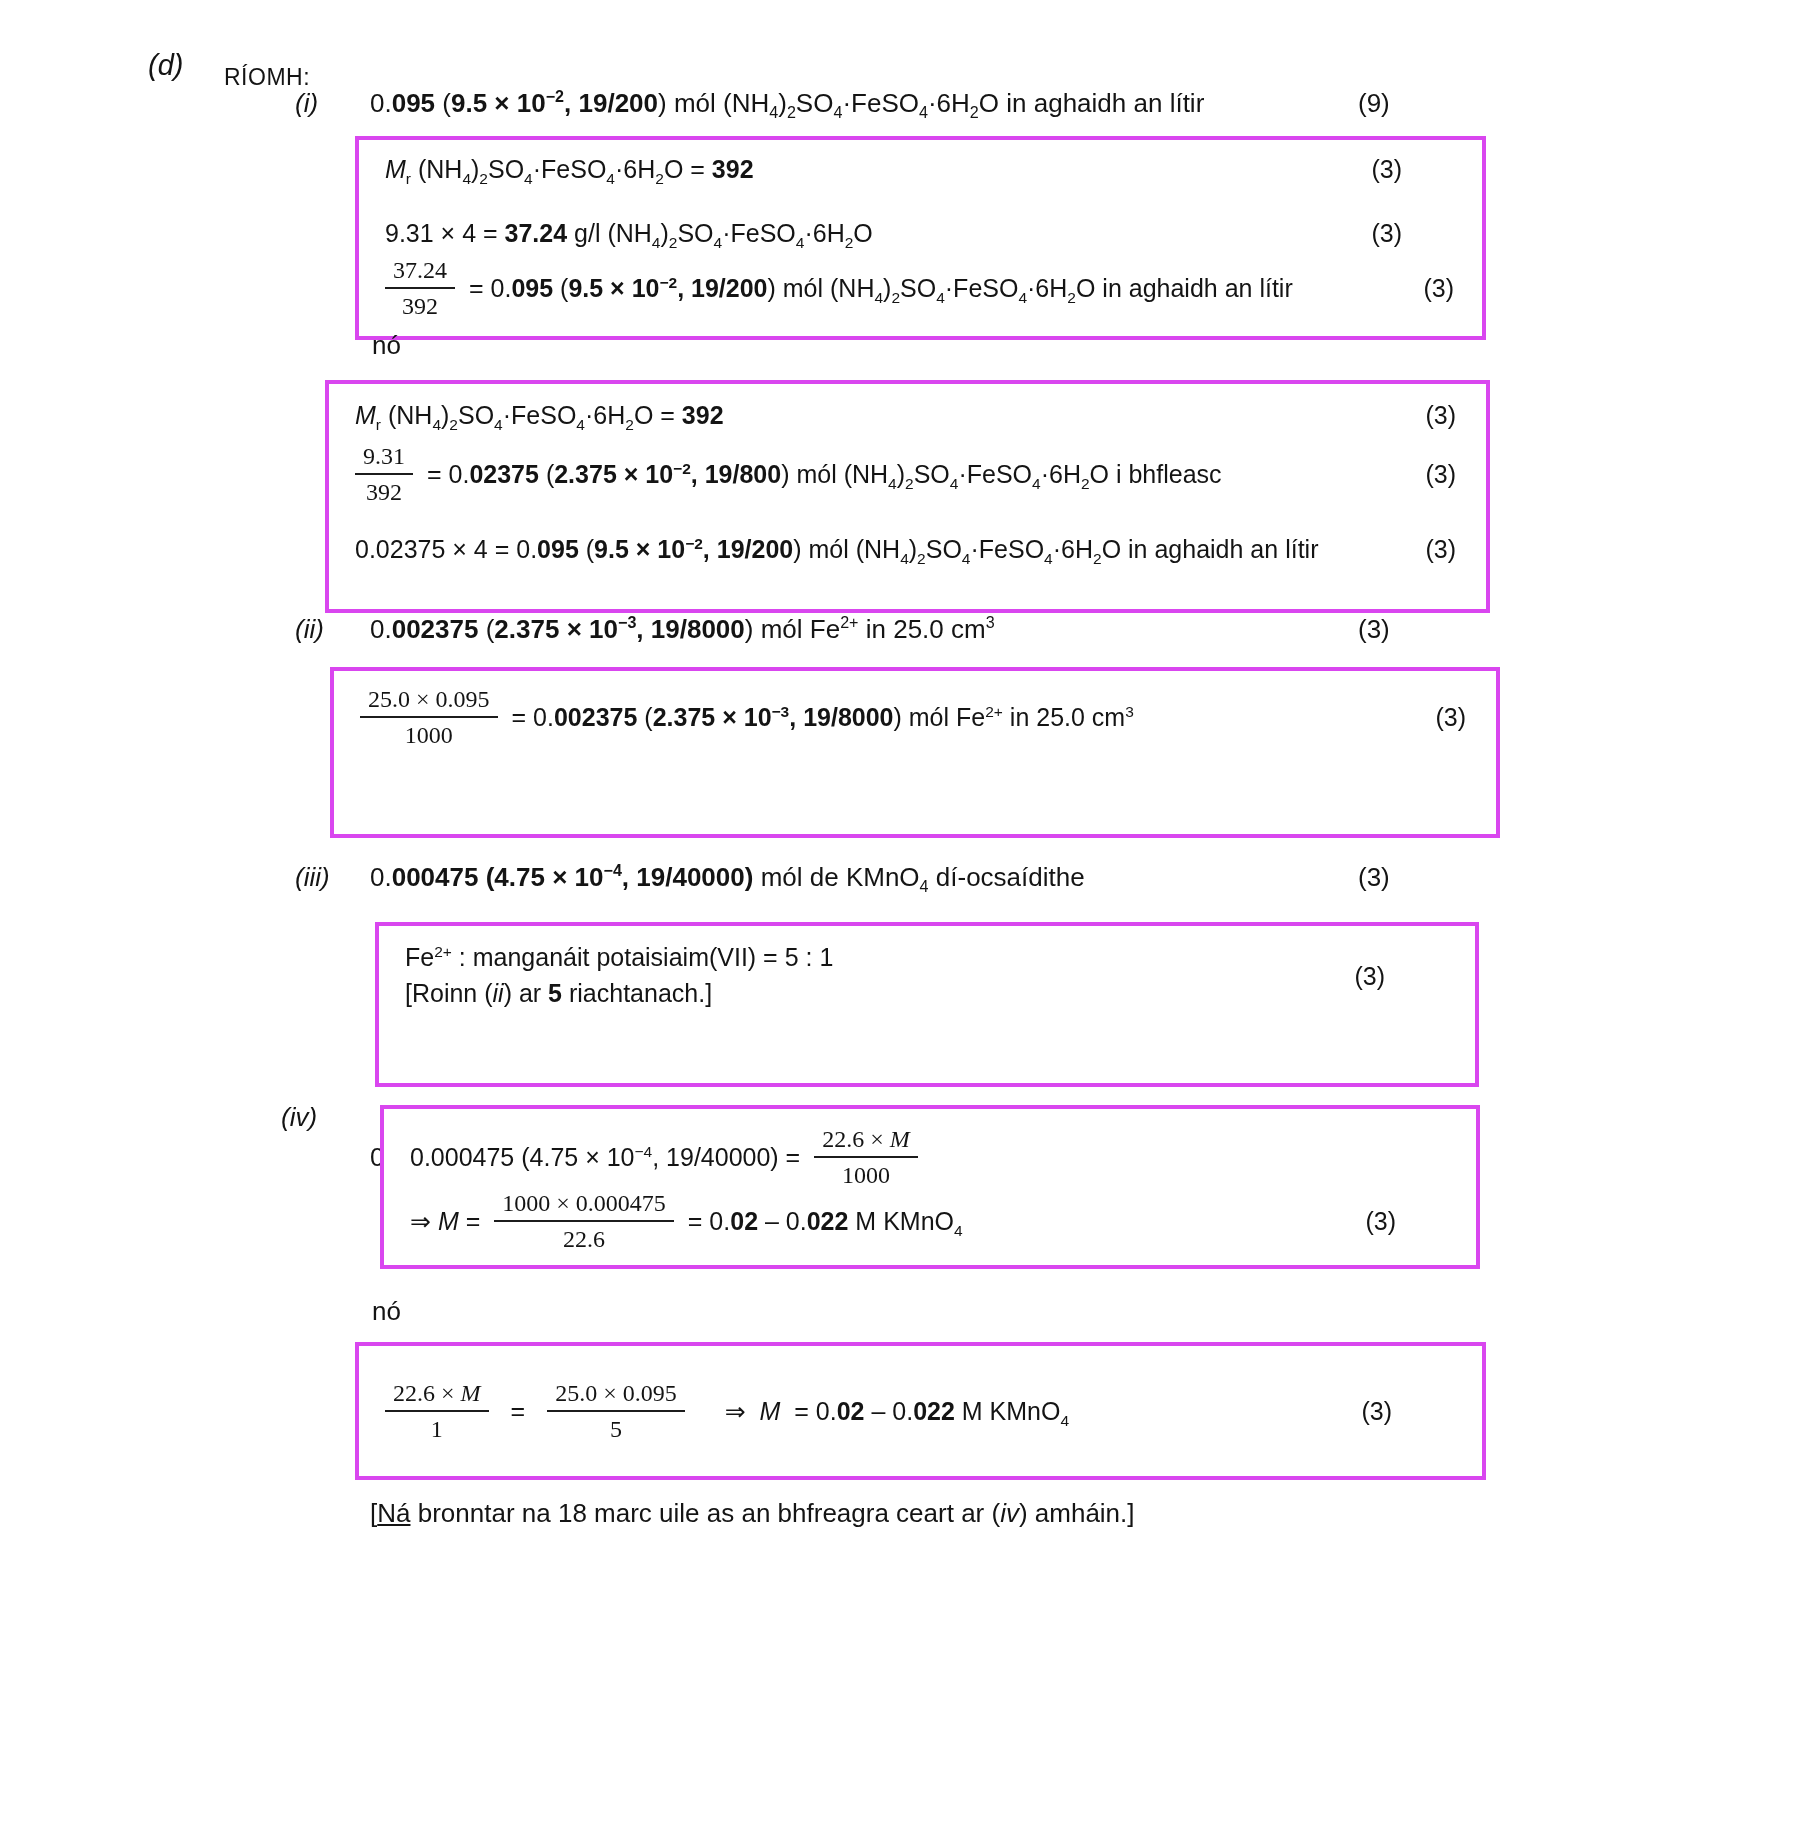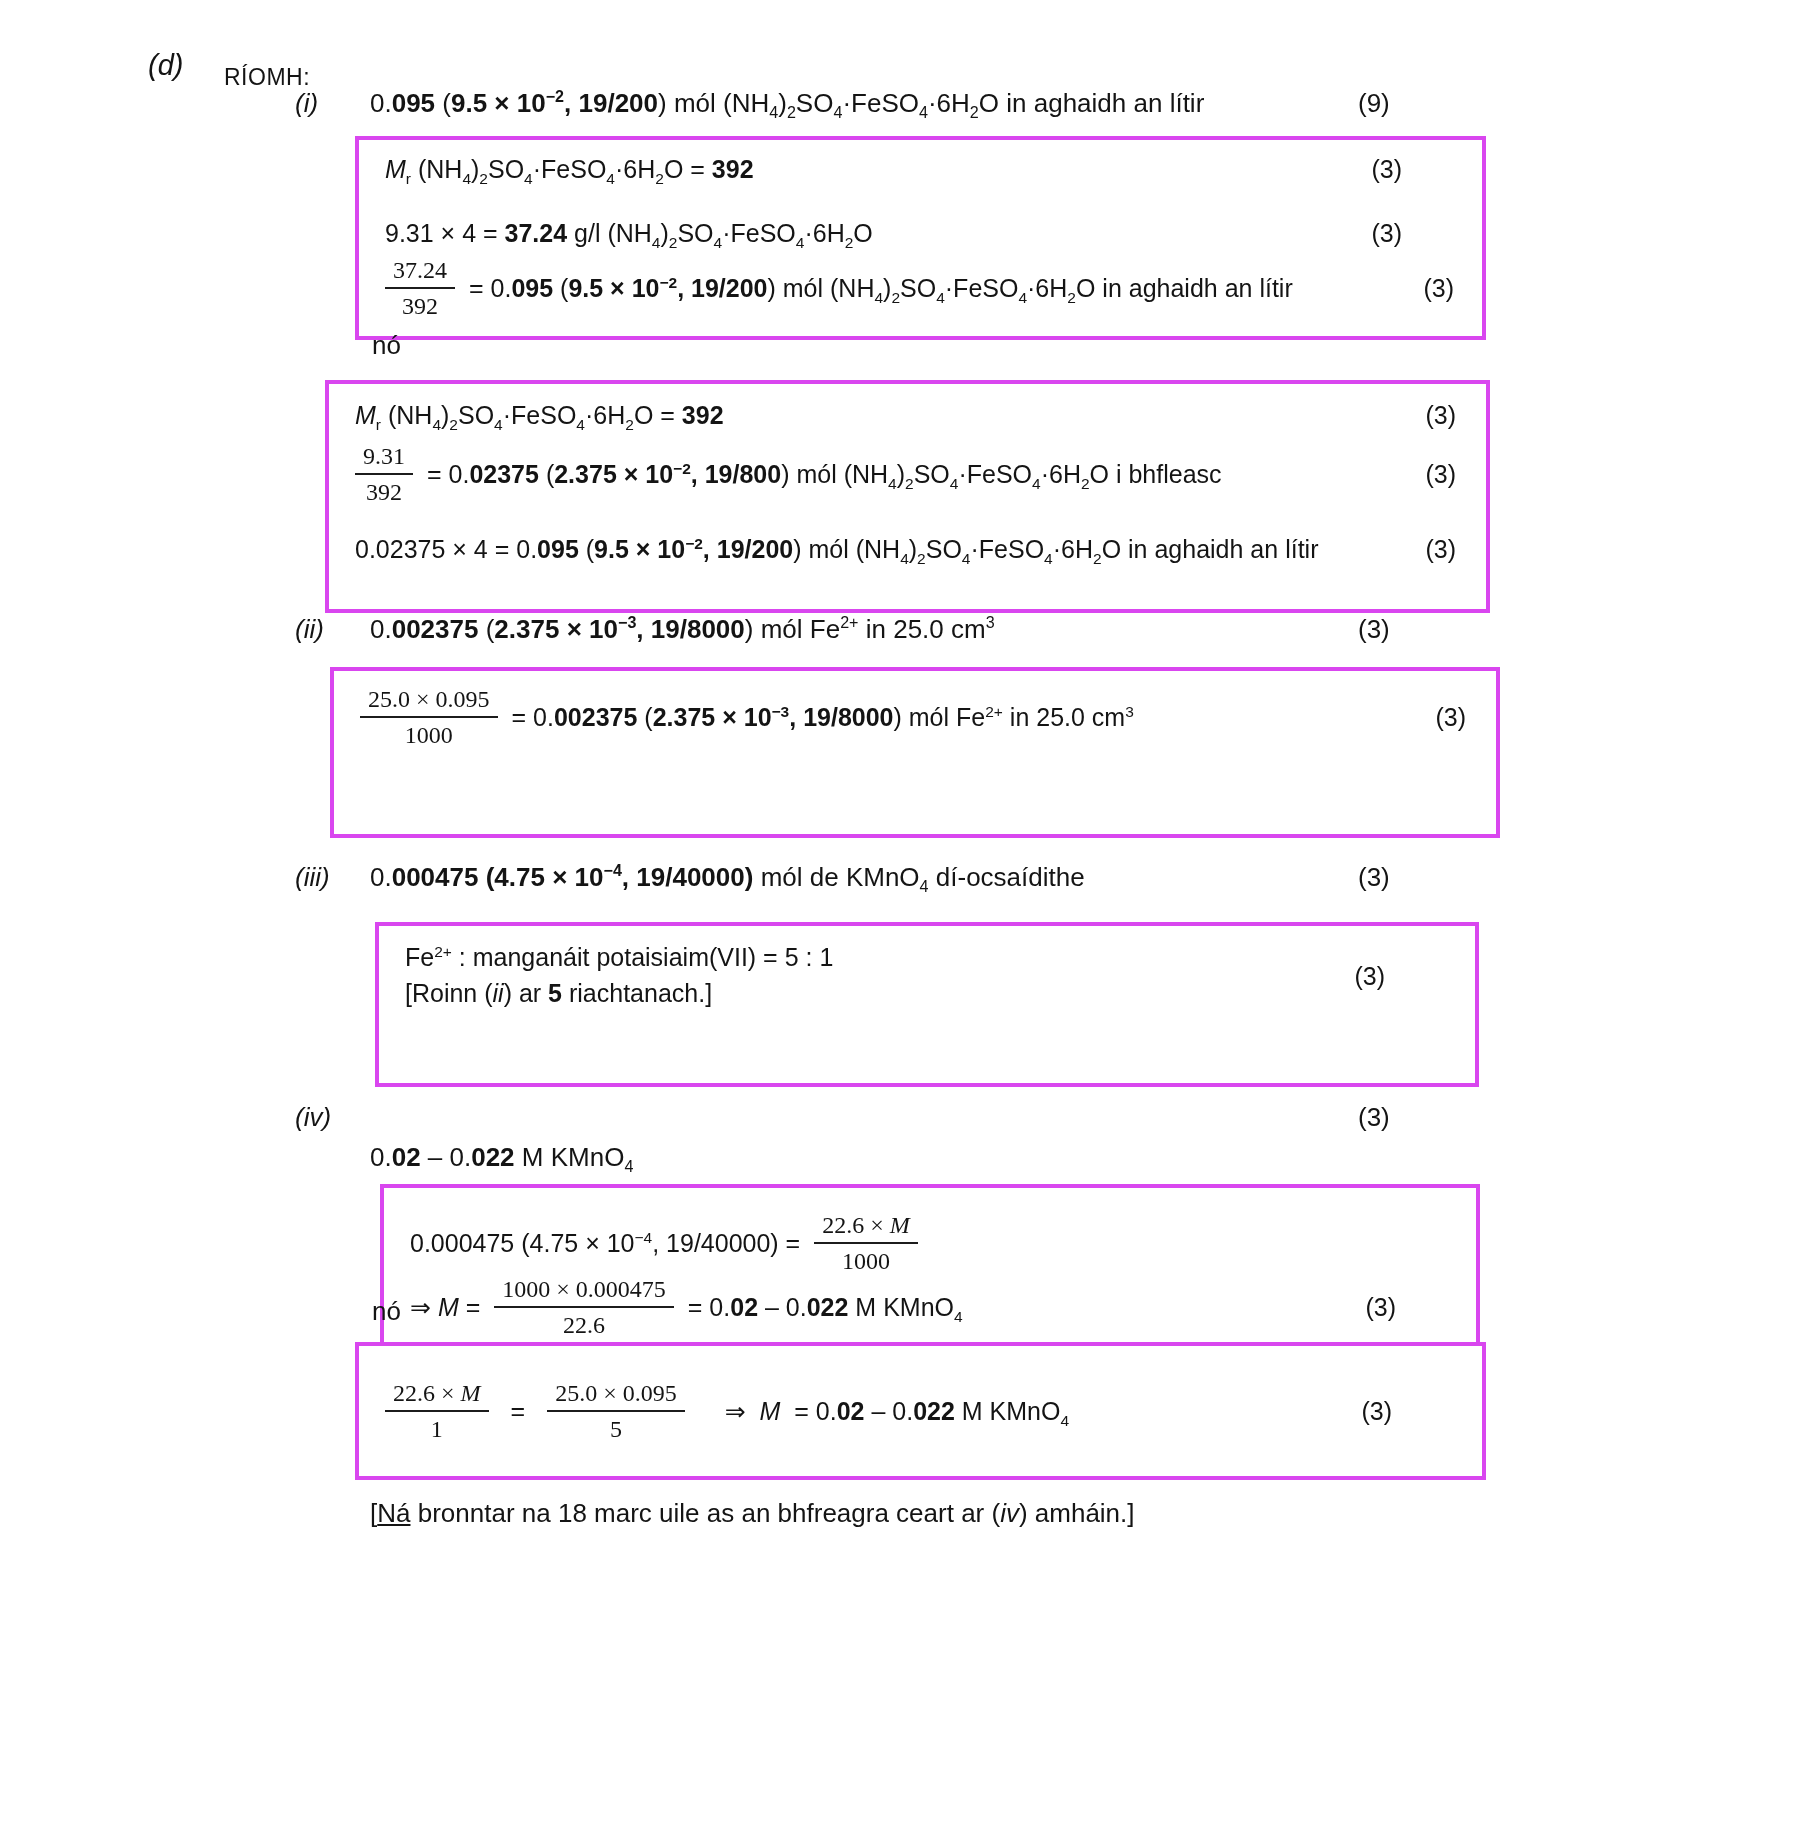--- a/index.html
+++ b/index.html
@@ -98,25 +98,25 @@
       <span>Fe<sup>2+</sup> : manganáit potaisiaim(VII) = 5 : 1</span>
     </div>
     <div class="bline" style="margin-top:2px">
       <span class="bmarks" style="right:70px">(3)</span>
     </div>
     <div class="bline" style="margin-top:2px">
       <span>[Roinn (<i>ii</i>) ar <b>5</b> riachtanach.]</span>
     </div>
   </div>
 
-  <div class="abs itemlabel" style="left:295px;top:1100px">(iv)</div>
+  <div class="abs itemlabel" style="left:281px;top:1100px">(iv)</div>
   <div class="abs" style="left:370px;top:1140px">0.<b>02</b> – 0.<b>022</b> M KMnO<sub>4</sub></div>
   <div class="abs" style="left:1358px;top:1100px">(3)</div>
 
-  <div class="box" style="left:380px;top:1184px;width:1046px;height:140px;padding:23px 20px 0 26px">
+  <div class="box" style="left:380px;top:1105px;width:1046px;height:140px;padding:16px 20px 0 26px">
     <div class="bline fline">
       <span>0.000475 (4.75 × 10<sup>−4</sup>, 19/40000) =</span>
       <span class="frac">
         <span class="num">22.6 × <i>M</i></span>
         <span class="den">1000</span>
       </span>
     </div>
     <div class="bline fline" style="margin-top:0px">
       <span>⇒ <i>M</i> =</span>
       <span class="frac">

